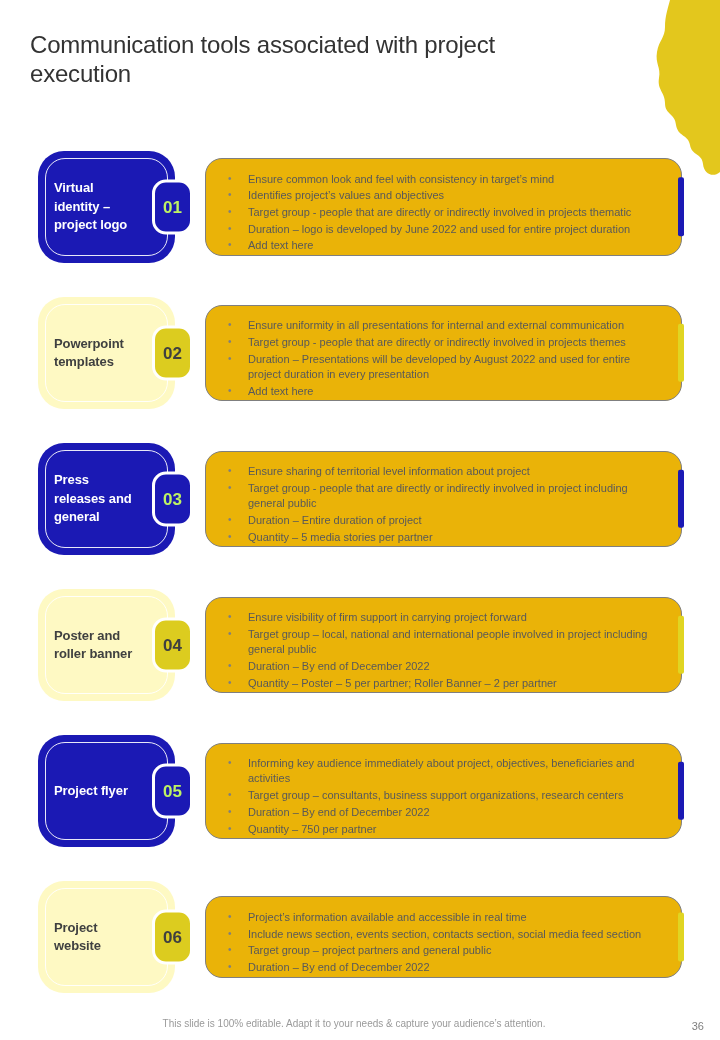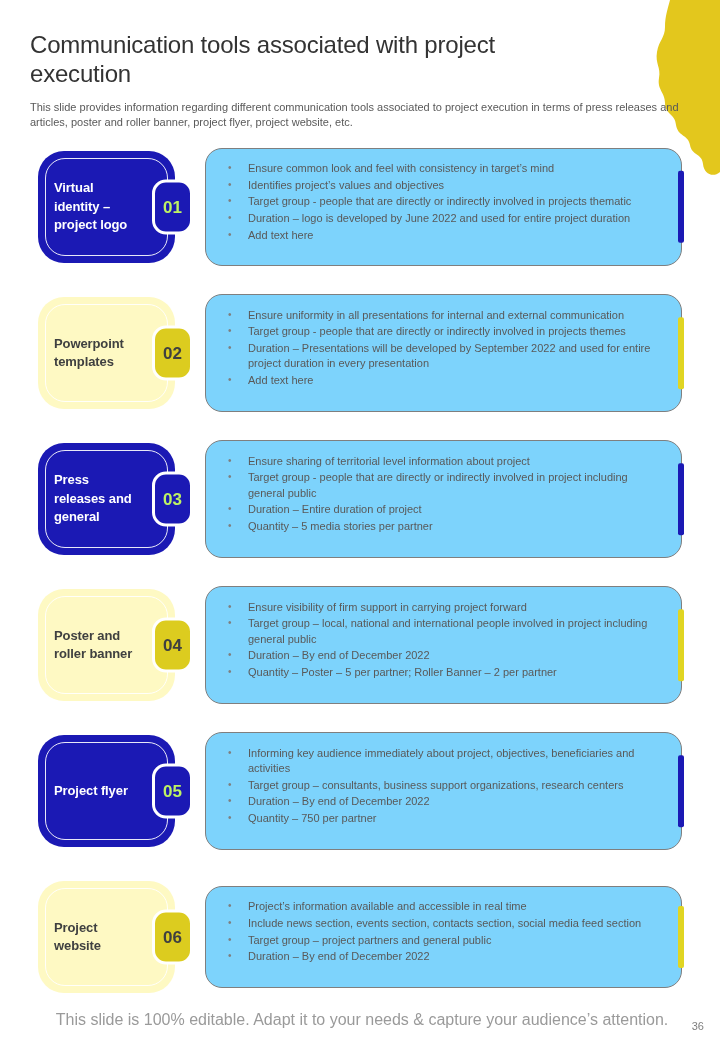--- a/index.html
+++ b/index.html
@@ -90,22 +90,22 @@
     z-index: 3;
   }
   .card.blue .badge { background: #1b19b4; color: #bef264; }
   .card.yellow .badge { background: #dccc1f; color: #3f4040; text-align: center; }
   .list-box {
     position: relative;
     flex: 1 1 auto;
     margin-left: 30px;
     border: 1px solid #7f7f7f;
     border-radius: 17px;
-    background: #7dd3fc;
-    padding: 11px 20px 21px 8px;
+    background: #eab308;
+    padding: 11px 20px 0 8px;
   }
   .bullet-list { list-style: none; }
   .bullet-list li {
     position: relative;
     padding-left: 34px;
     font-size: 11px;
     color: #595959;
     line-height: 1.38;
     margin: 1.5px 0;
   }
@@ -124,24 +124,24 @@
     transform: translateY(-50%);
     width: 6px;
     height: 62%;
     border-radius: 2px;
   }
   .accent-bar.blue { background: #1b19b4; }
   .accent-bar.yellow { background: #e0d522; }
   .footer {
     position: absolute;
     bottom: 11px;
-    left: 12px;
+    left: 4px;
     width: 700px;
     text-align: center;
-    font-size: 16px;
+    font-size: 10px;
     color: #9a9a9a;
   }
   .page-number {
     position: absolute;
     bottom: 8px;
     right: 16px;
     font-size: 11px;
     color: #7f7f7f;
   }
 </style>
@@ -156,21 +156,20 @@
              C34,134 24,137 22,125
              C21,113 11,115 11,103
              C11,92 3,90 5,78
              C7,67 1,64 3,52
              C5,40 11,38 11,27
              C11,16 14,8 16,0 Z" fill="#e3c71d"></path>
   </svg>
 
   <div class="header">
     <div class="page-title">Communication tools associated with project execution</div>
-    <div class="page-subtitle">This slide provides information regarding different communication tools associated to project execution in terms of press releases and articles, poster and roller banner, project flyer, project website, etc.</div>
   </div>
 
   <div class="rows">
 
     <div class="row">
       <div class="card blue">
         <div class="card-inner"></div>
         <div class="card-label">Virtual identity – project logo</div>
         <div class="badge">01</div>
       </div>
@@ -189,21 +188,21 @@
     <div class="row">
       <div class="card yellow">
         <div class="card-inner"></div>
         <div class="card-label">Powerpoint templates</div>
         <div class="badge">02</div>
       </div>
       <div class="list-box">
         <ul class="bullet-list">
           <li>Ensure uniformity in all presentations for internal and external communication</li>
           <li>Target group - people that are directly or indirectly involved in projects themes</li>
-          <li>Duration – Presentations will be developed by September 2022 and used for entire project duration in every presentation</li>
+          <li>Duration – Presentations will be developed by August 2022 and used for entire project duration in every presentation</li>
           <li>Add text here</li>
         </ul>
         <div class="accent-bar yellow"></div>
       </div>
     </div>
 
     <div class="row">
       <div class="card blue">
         <div class="card-inner"></div>
         <div class="card-label">Press releases and general</div>

